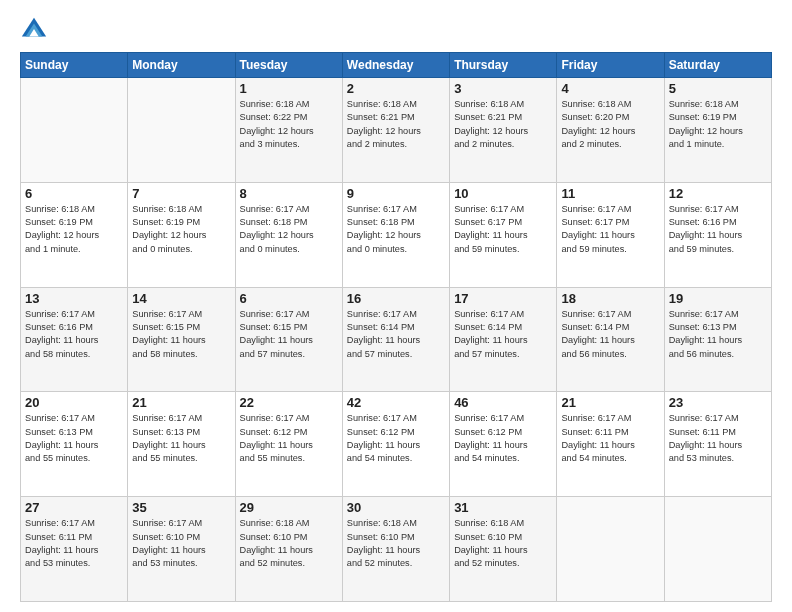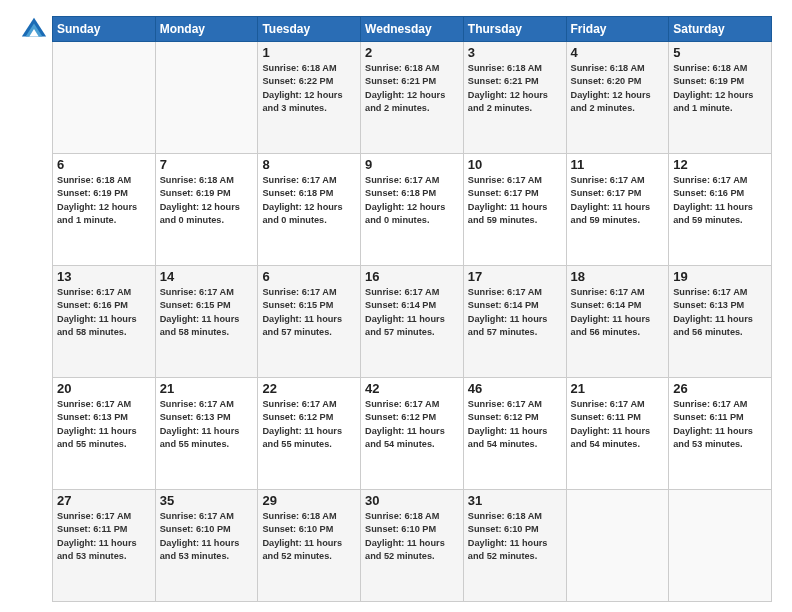--- a/index.html
+++ b/index.html
@@ -8,21 +8,21 @@
       height: 612px;
       font-family: Arial, sans-serif;
       background: #fff;
       overflow: hidden;
     }
     .page {
       width: 792px;
       height: 612px;
       padding: 16px 20px 10px 20px;
       display: flex;
-      flex-direction: row;
+      flex-direction: column;
     }
     .header {
       display: flex;
       justify-content: space-between;
       align-items: flex-start;
       margin-bottom: 8px;
     }
     .logo {
       display: flex;
       align-items: center;
@@ -83,21 +83,20 @@
       font-size: 13px;
       font-weight: bold;
       color: #222;
       display: block;
       margin-bottom: 2px;
     }
     .day-info {
       font-size: 9.2px;
       line-height: 1.45;
       color: #333;
-      font-weight: bold;
     }
     .empty-cell { background: #f9f9f9 !important; }
   </style>
 </head>
 <body>
 
 <div class="page">
   <div class="header">
     <div class="logo">
       <svg class="logo-icon" viewBox="0 0 30 30">
@@ -307,21 +306,21 @@
 and 54 minutes.</div>
           </td>
           <td>
             <span class="day-number">21</span>
             <div class="day-info" style="white-space: pre-line;">Sunrise: 6:17 AM
 Sunset: 6:11 PM
 Daylight: 11 hours
 and 54 minutes.</div>
           </td>
           <td>
-            <span class="day-number">26</span>
+            <span class="day-number">23</span>
             <div class="day-info" style="white-space: pre-line;">Sunrise: 6:17 AM
 Sunset: 6:11 PM
 Daylight: 11 hours
 and 53 minutes.</div>
           </td>
         </tr>
         <tr>
           <td>
             <span class="day-number">27</span>
             <div class="day-info" style="white-space: pre-line;">Sunrise: 6:17 AM

